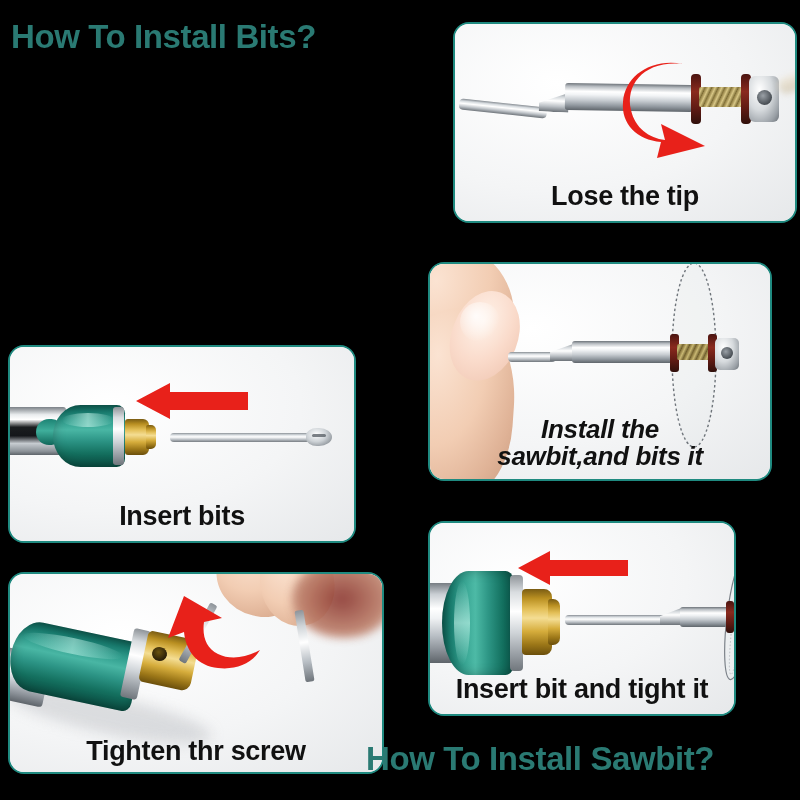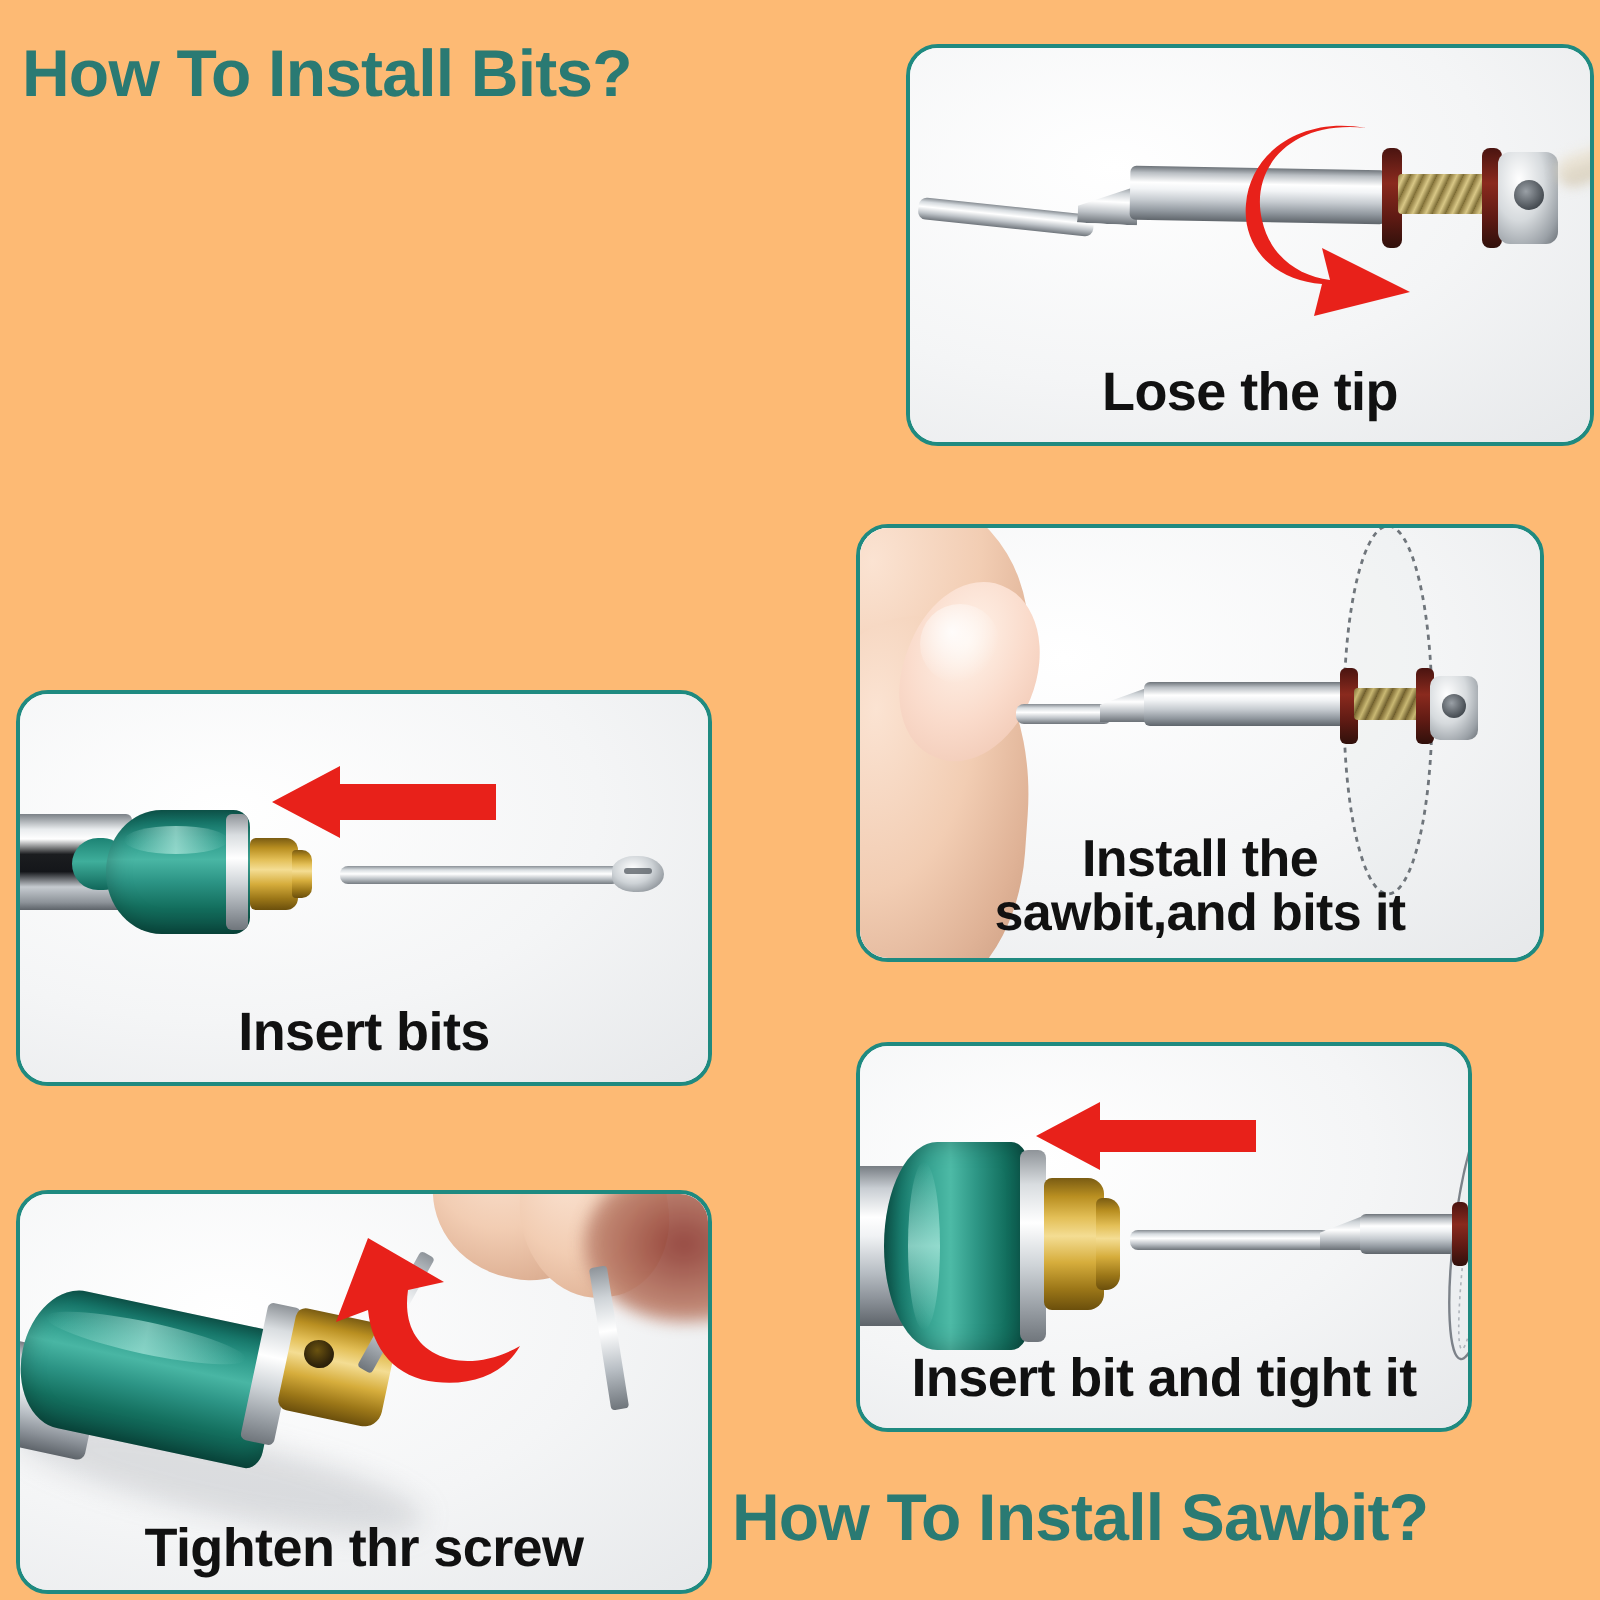--- a/index.html
+++ b/index.html
@@ -13,21 +13,21 @@
     height: 800px;
     overflow: hidden;
     font-family: "Liberation Sans", sans-serif;
     position: relative;
   }
 
   #infographic {
     position: relative;
     width: 800px;
     height: 800px;
-    background: #fdba74;
+    background: #000000;
   }
 
   
   .section-title {
     position: absolute;
     color: #2a7a73;
     font-family: "Liberation Sans", sans-serif;
     font-weight: bold;
     font-size: 33px;
     letter-spacing: -0.4px;
@@ -63,23 +63,23 @@
     line-height: 1.06;
     letter-spacing: -0.3px;
     z-index: 40;
     pointer-events: none;
   }
   .caption.two-line { font-size: 26px; }
 
   
   #panel-lose-screw     { left: 8px;   top: 84px;  width: 348px; height: 205px; }
   #panel-insert-bits    { left: 8px;   top: 333px; width: 348px; height: 198px; margin-top: 12px; }
-  #panel-tighten-screw  { left: 8px;   top: 595px; width: 348px; height: 202px; }
+  #panel-tighten-screw  { left: 8px;   top: 572px; width: 376px; height: 202px; }
   #panel-lose-tip       { left: 453px; top: 22px;  width: 344px; height: 201px; }
-  #panel-install-sawbit { left: 428px; top: 262px; width: 344px; height: 219px; }
+  #panel-install-sawbit { left: 428px; top: 262px; width: 344px; height: 219px; font-style: italic; }
   #panel-insert-bit     { left: 428px; top: 521px; width: 308px; height: 195px; }
 
   #panel-lose-screw     .caption { bottom: 6px; }
   #panel-insert-bits    .caption { bottom: 10px; }
   #panel-tighten-screw  .caption { bottom: 6px; }
   #panel-lose-tip       .caption { bottom: 10px; }
   #panel-install-sawbit .caption { bottom: 8px; }
   #panel-insert-bit     .caption { bottom: 10px; }
 
   

